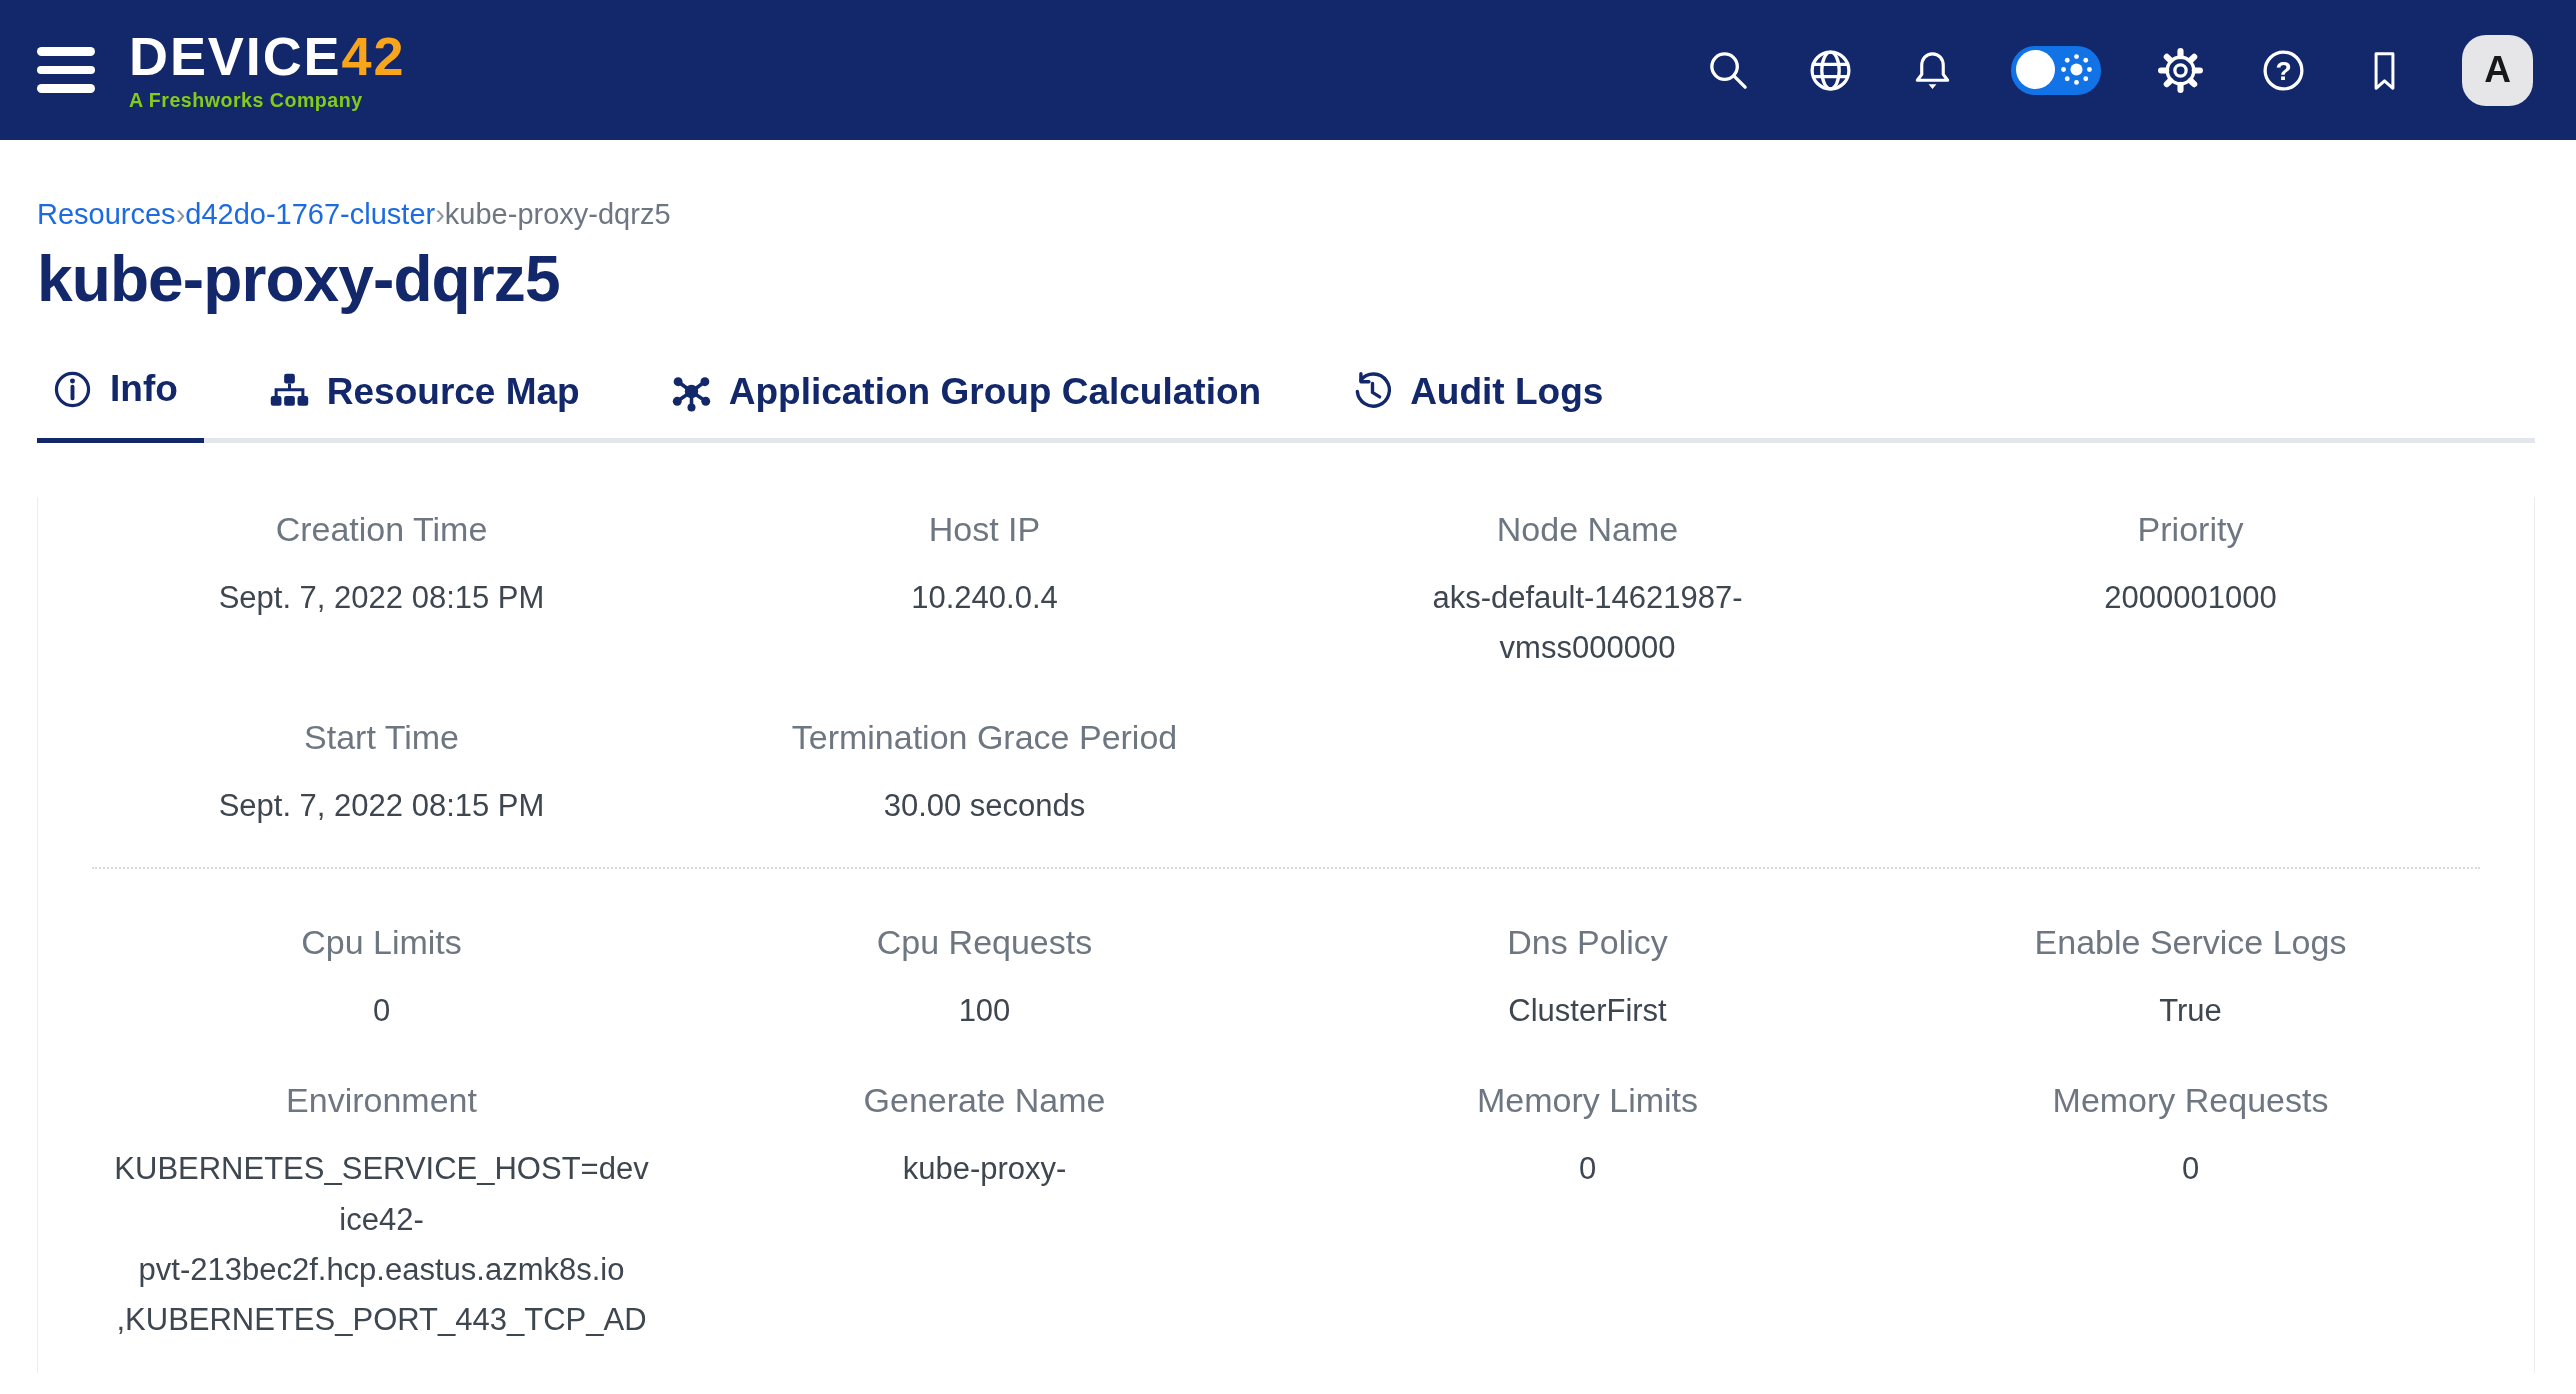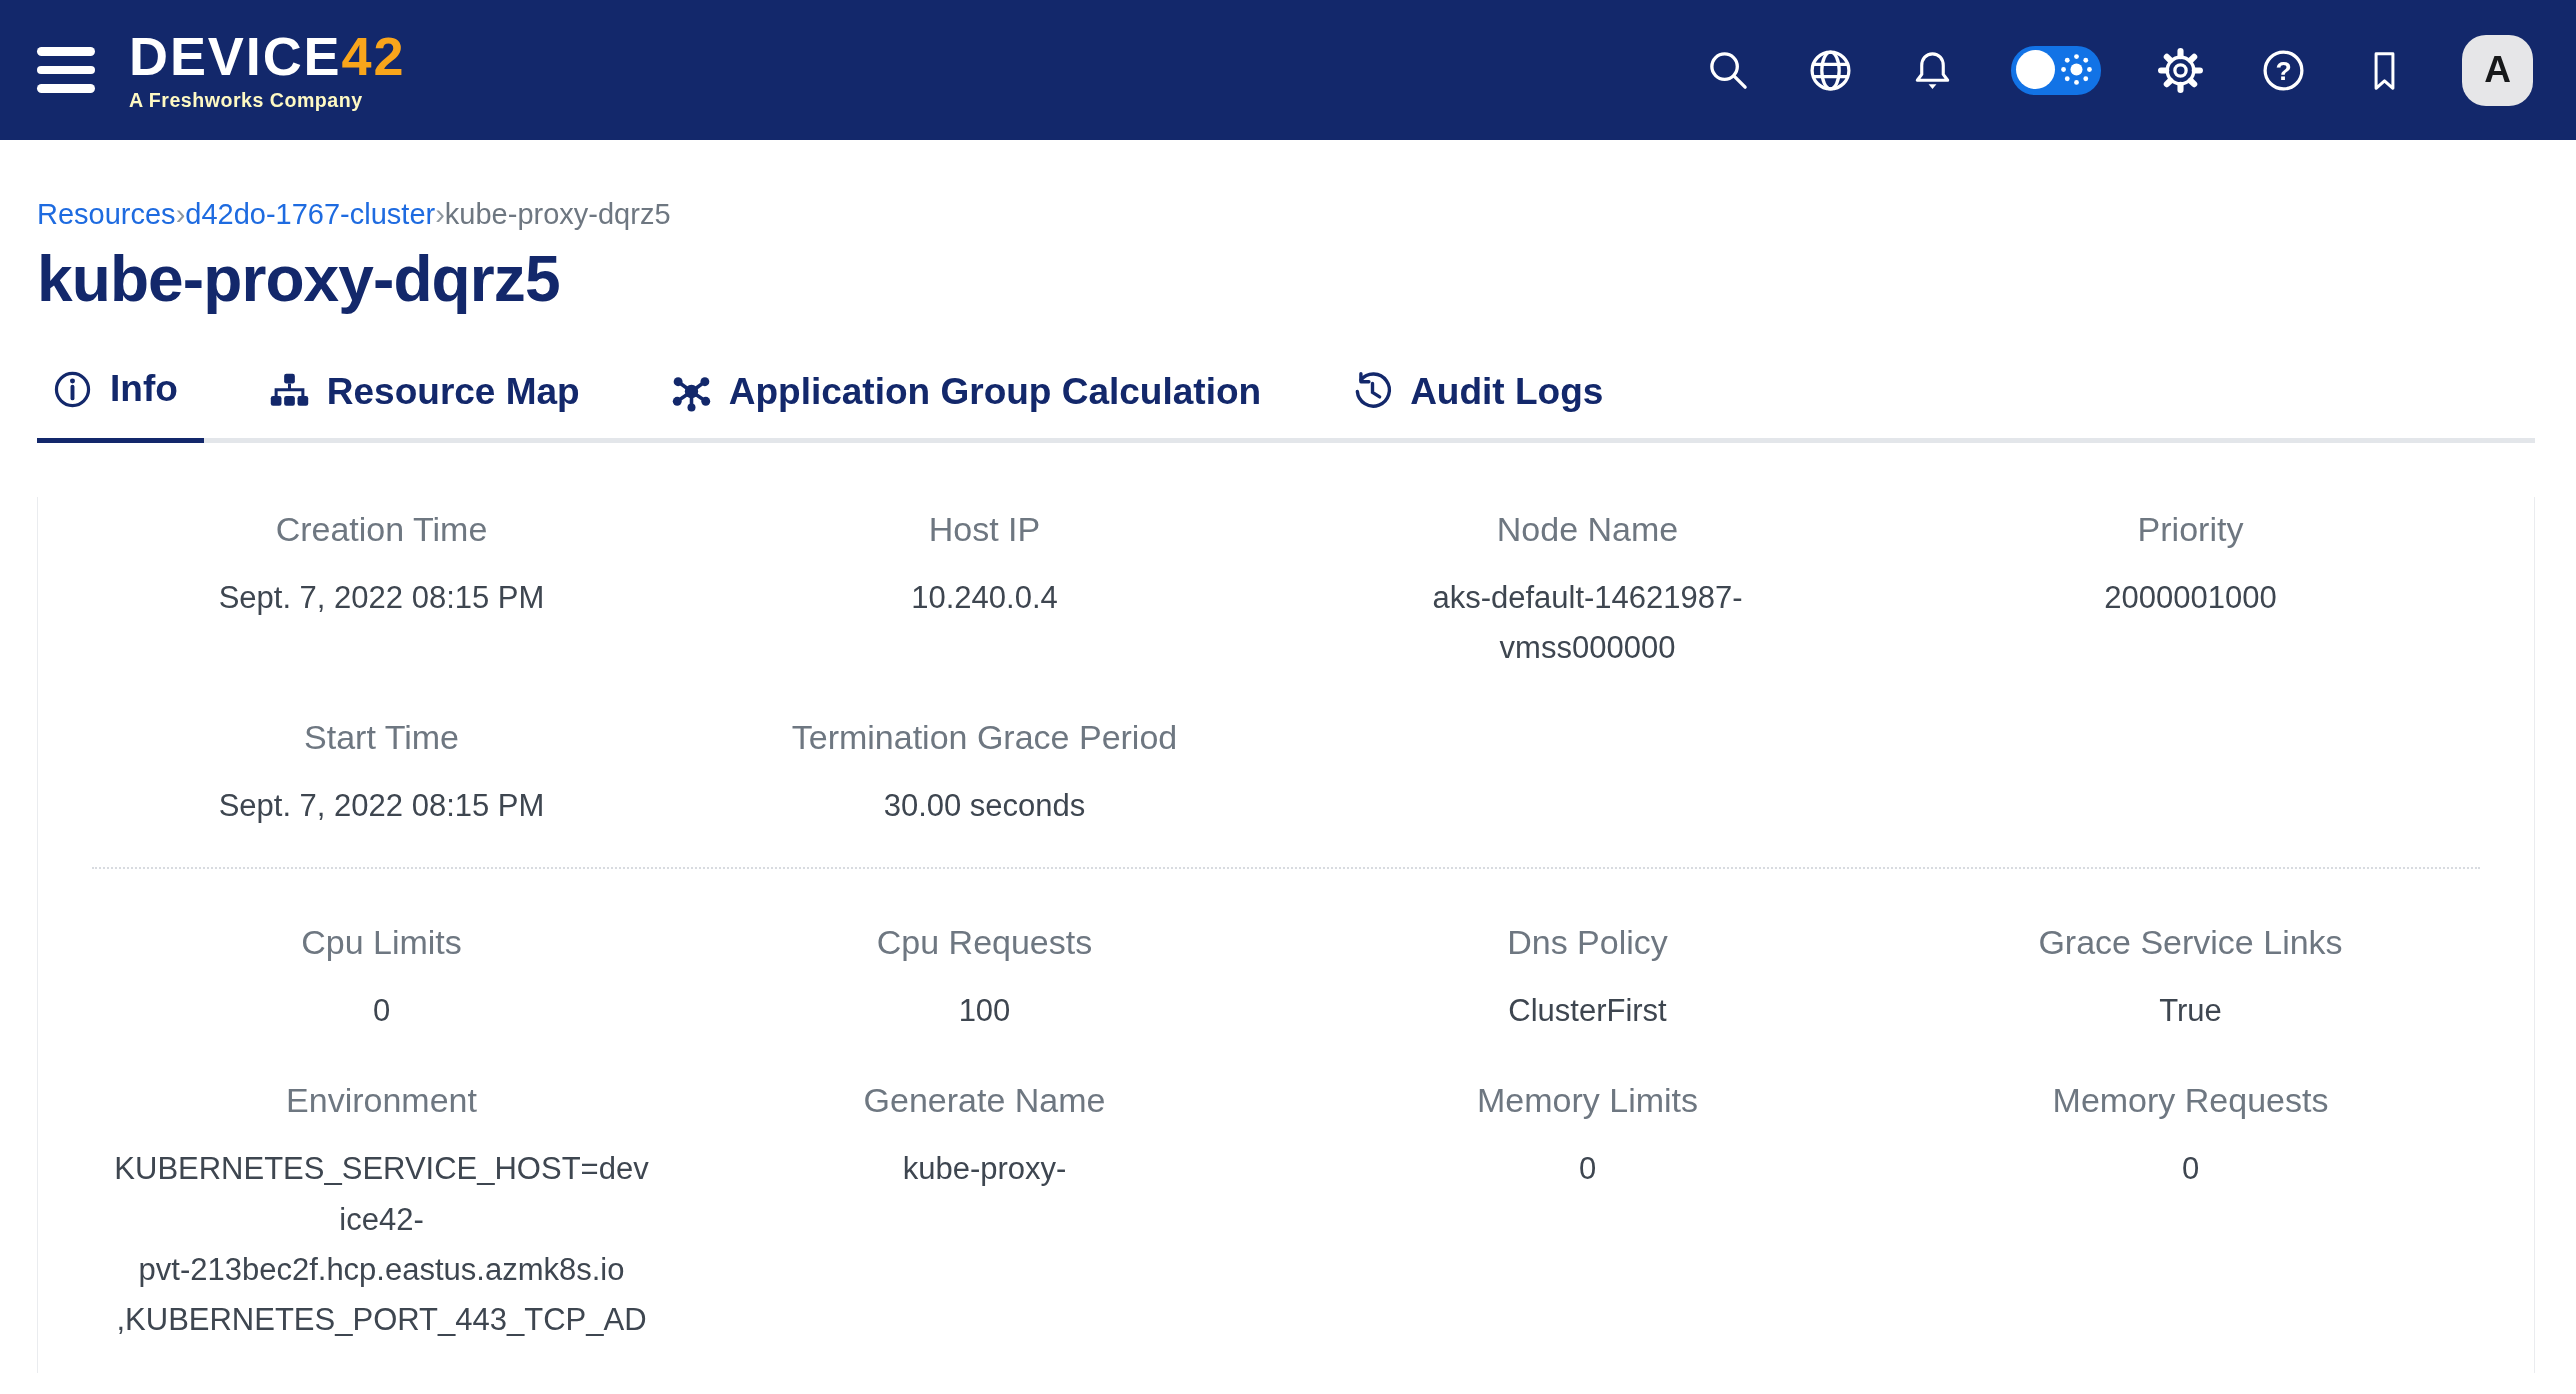--- a/index.html
+++ b/index.html
@@ -8,21 +8,21 @@
 
   
   .topbar { height:140px; background:#13286B; display:flex; align-items:center;
             padding:0 43px 0 37px; }
   .hamburger { width:58px; display:flex; flex-direction:column; gap:10.3px;
                margin-right:34px; cursor:pointer; }
   .hamburger .bar { height:8.4px; background:#fff; border-radius:5.6px; }
   .brand { display:flex; flex-direction:column; line-height:1; }
   .brand-name { font-size:54px; font-weight:800; letter-spacing:1.9px; color:#fff; }
   .brand-accent { color:#F9A51B;margin-top:32px; }
-  .brand-tagline { font-size:19.6px; font-weight:700; color:#fef9c3; margin-top:7.5px;
+  .brand-tagline { font-size:19.6px; font-weight:700; color:#84cc16; margin-top:7.5px;
                    letter-spacing:0.5px; }
   .topbar-right { margin-left:auto; display:flex; align-items:center; gap:56px; }
   .icon-btn { display:flex; align-items:center; justify-content:center; cursor:pointer; }
   .icon-btn svg { display:block; }
 
   .toggle { width:90px; height:49px; background:#1273E6; border-radius:24px;
             position:relative; cursor:pointer; flex:none; }
   .toggle .knob { position:absolute; left:4.7px; top:4.7px; width:39px; height:39px;
                   background:#fff; border-radius:50%; }
   .toggle svg { position:absolute; right:5.6px; top:5.6px; }
@@ -251,21 +251,21 @@
         </div>
         <div class="field">
           <div class="field-label">Cpu Requests</div>
           <div class="field-value">100</div>
         </div>
         <div class="field">
           <div class="field-label">Dns Policy</div>
           <div class="field-value">ClusterFirst</div>
         </div>
         <div class="field">
-          <div class="field-label">Grace Service Links</div>
+          <div class="field-label">Enable Service Logs</div>
           <div class="field-value">True</div>
         </div>
         <div class="field">
           <div class="field-label">Environment</div>
           <div class="field-value">KUBERNETES_SERVICE_HOST=dev
 ice42-
 pvt-213bec2f.hcp.eastus.azmk8s.io
 ,KUBERNETES_PORT_443_TCP_AD</div>
         </div>
         <div class="field">

